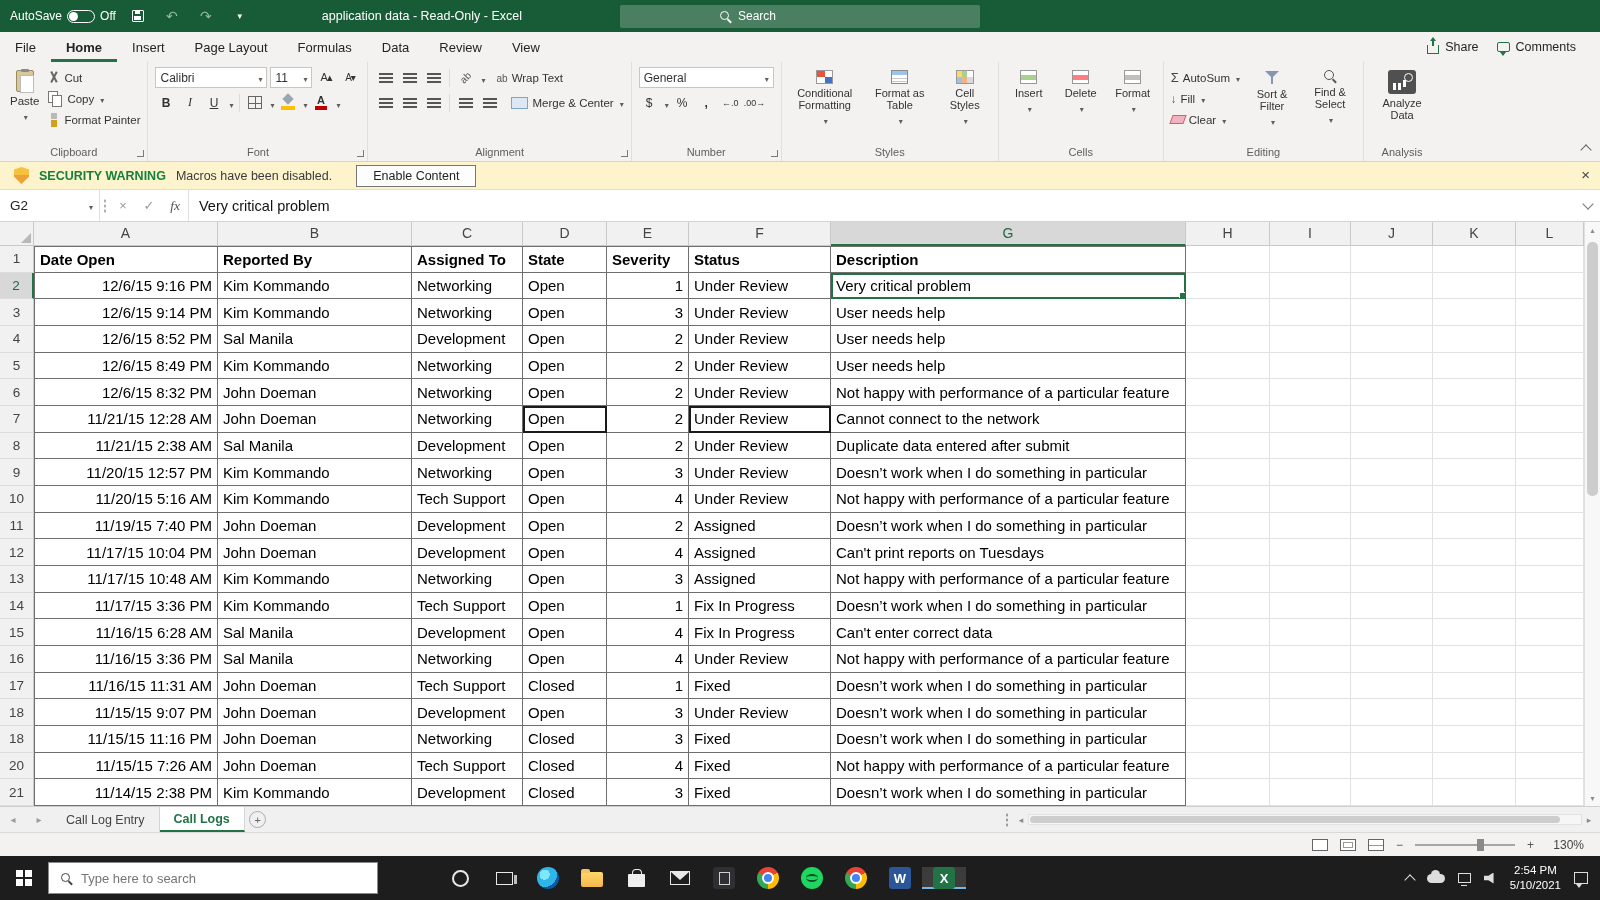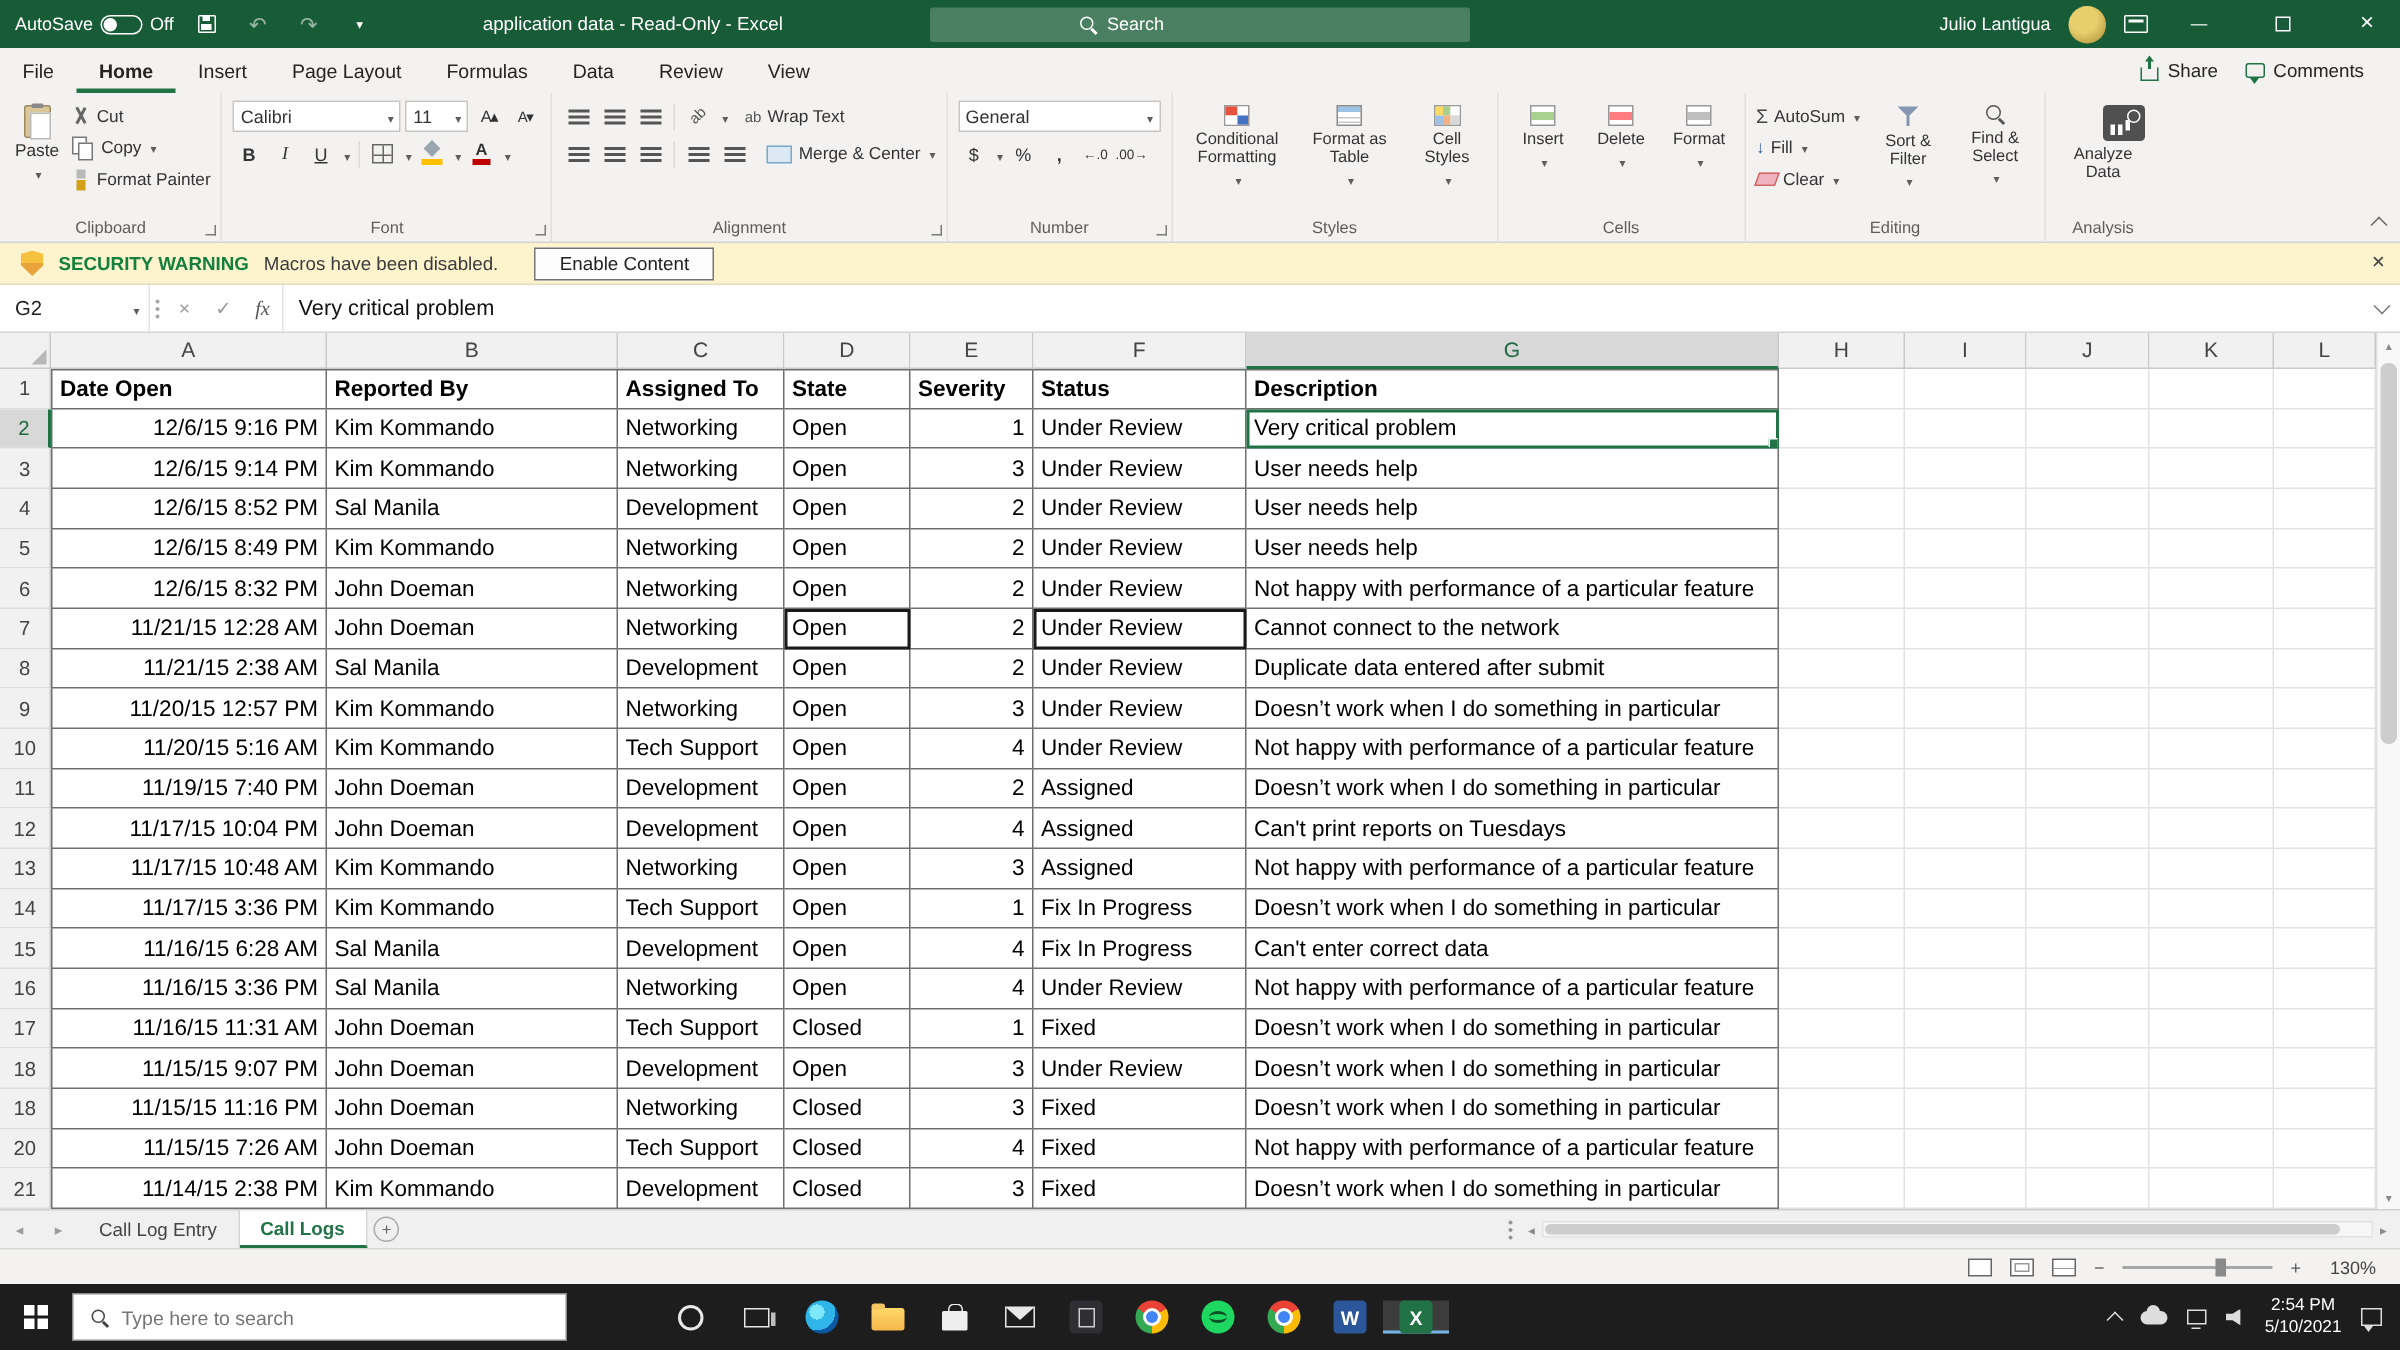--- a/index.html
+++ b/index.html
@@ -283,30 +283,20 @@
         </div>
       <div class="qbtn dim gi-undo"></div>
       <div class="qbtn dim gi-redo"></div>
       <div class="qbtn gi-qatdd"></div>
     </div>
     <div class="title-text">application data - Read-Only - Excel</div>
     <div class="search-pill">
       <span class="mag"></span>
       <span>Search</span>
     </div>
-    <div class="tb-right">
-      <span class="user-name">Julio Lantigua</span>
-      <span class="avatar"></span>
-      <span class="ribbonopts"></span>
-      <span class="winbtn gi-min"></span>
-      <span class="winbtn">
-          <span class="gi-max"></span>
-        </span>
-      <span class="winbtn close gi-close"></span>
-    </div>
   </div>
 
   <div class="ribbon-tabs">
     <div class="rtab">File</div>
     <div class="rtab active">Home</div>
     <div class="rtab">Insert</div>
     <div class="rtab">Page Layout</div>
     <div class="rtab">Formulas</div>
     <div class="rtab">Data</div>
     <div class="rtab">Review</div>
@@ -541,21 +531,21 @@
           <span class="icon-mag-dark"></span>
           <span class="lbl2">Find &amp; Select</span>
           <span class="dd"></span>
         </div>
       </div>
       <div class="rg-label"><span>Editing</span></div>
     </div>
 
     <div class="rgroup" style="border-right:none;">
       <div class="rg-content">
-        <div class="bigbtn" style="width:62px;align-items:flex-end;">
+        <div class="bigbtn" style="width:62px;">
           <span class="icon-analyze"></span>
           <span class="lbl2">Analyze Data</span>
         </div>
       </div>
       <div class="rg-label"><span>Analysis</span></div>
     </div>
 
     <span class="ribbon-collapse"></span>
   </div>
 

